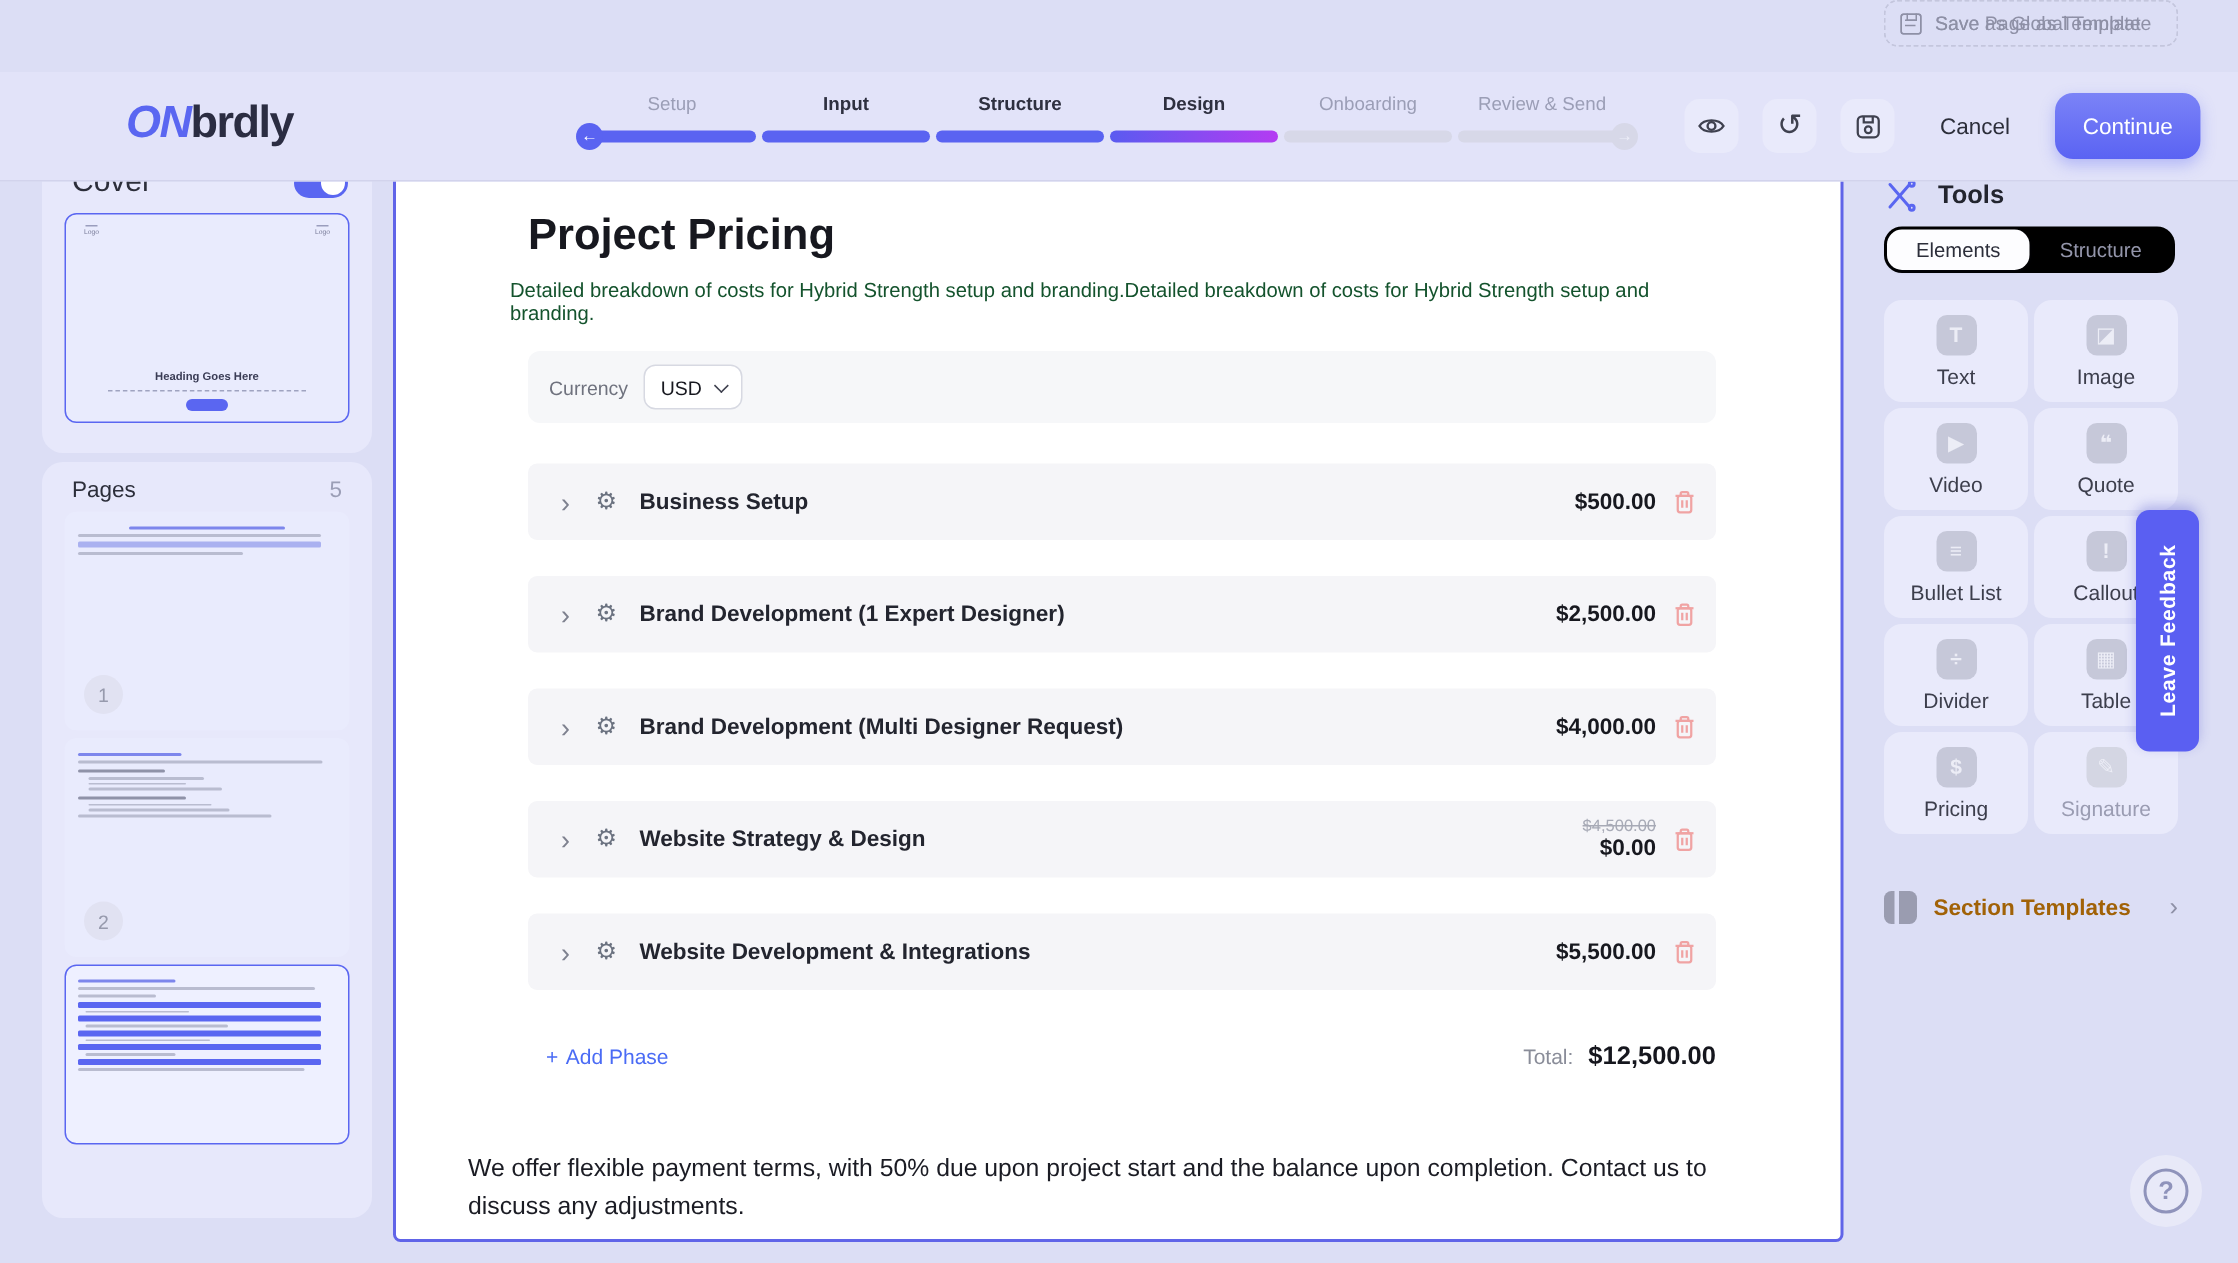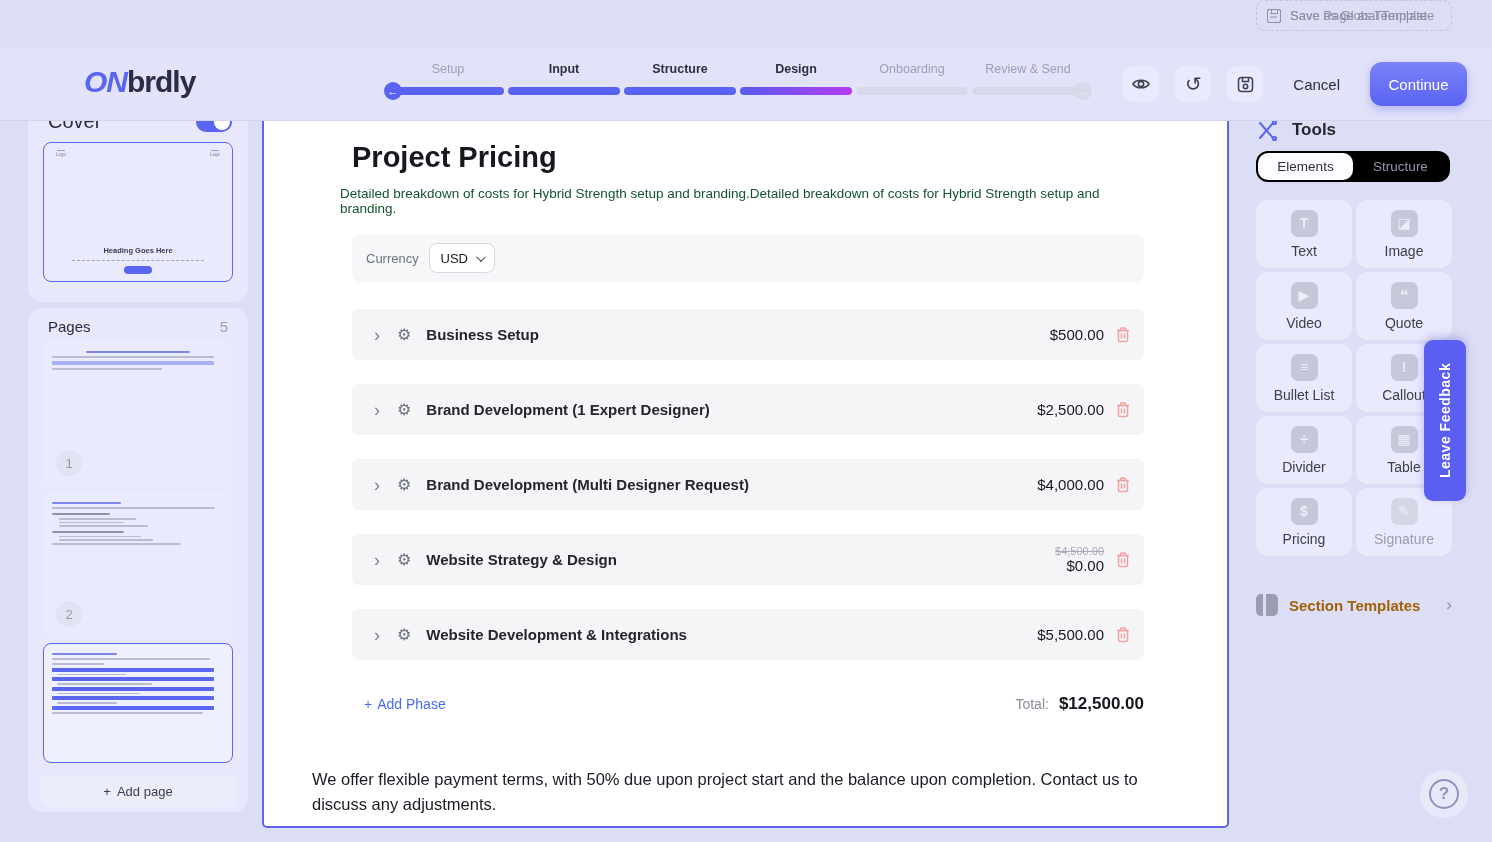--- a/index.html
+++ b/index.html
@@ -78,21 +78,21 @@
   .currency-select { height:30px; min-width:66px; background:#fff; border:1px solid #d7d9e2; border-radius:8px; display:flex; align-items:center; justify-content:center; gap:8px; padding:0 10px; font-size:13px; color:#17181f; cursor:pointer; }
   .sel-chev { width:7px; height:7px; border-right:1.8px solid #3c3e4c; border-bottom:1.8px solid #3c3e4c; transform:rotate(45deg) translateY(-2px); }
 
   .phase-list { position:absolute; left:88px; top:208px; width:792px; }
   .phase-row { position:relative; height:51px; border-radius:6px; background:#f5f5f8; margin-bottom:24px; display:flex; align-items:center; cursor:pointer; }
   .chev { margin-left:22px; font-size:18px; color:#7e818f; line-height:1; }
   .gear { margin-left:17px; font-size:16px; color:#6b7280; line-height:1; }
   .pname { margin-left:15px; font-size:15px; font-weight:700; color:#23252f; }
   .prices { margin-left:auto; text-align:right; display:flex; flex-direction:column; line-height:1.15; }
   .strike { font-size:11px; color:#a7aab6; text-decoration:line-through; }
-  .pval { font-size:15px; font-weight:400; color:#17181f; }
+  .pval { font-size:15px; font-weight:700; color:#17181f; }
   .trash { width:14px; margin:0 14px 0 12px; color:#f0a3a3; display:flex; }
 
   .phase-footer { position:absolute; left:88px; top:593px; width:792px; display:flex; align-items:center; }
   .add-phase { font-size:14px; color:#4a6bf5; cursor:pointer; margin-left:12px; }
   .add-phase .plus { margin-right:5px; }
   .total-wrap { margin-left:auto; display:flex; align-items:baseline; gap:10px; }
   .total-label { font-size:14px; color:#8a8d99; }
   .total-value { font-size:17px; font-weight:700; color:#15161d; }
 
   .footer-note { position:absolute; left:48px; top:666px; width:840px; font-size:16.5px; color:#1b1c24; line-height:25px; cursor:text; }
@@ -265,23 +265,20 @@
       <div class="ml bar" style="width:94%;"></div>
       <div class="ml thin" style="width:55%; margin-left:3%;"></div>
       <div class="ml bar" style="width:94%;"></div>
       <div class="ml thin" style="width:48%; margin-left:3%;"></div>
       <div class="ml bar" style="width:94%;"></div>
       <div class="ml thin" style="width:35%; margin-left:3%;"></div>
       <div class="ml bar" style="width:94%;"></div>
       <div class="ml" style="width:88%; margin-top:2px;"></div>
     </div>
 
-    <button class="add-page-btn">
-      <span class="plus">+</span><span>Add page</span>
-    </button>
   </div>
 
   <div class="canvas">
     <div class="doc-title">Project Pricing</div>
     <div class="doc-desc">Detailed breakdown of costs for Hybrid Strength setup and branding.Detailed breakdown of costs for Hybrid Strength setup and branding.</div>
 
     <div class="currency-bar">
       <span class="currency-label">Currency</span>
       <div class="currency-select">
         <span>USD</span>

